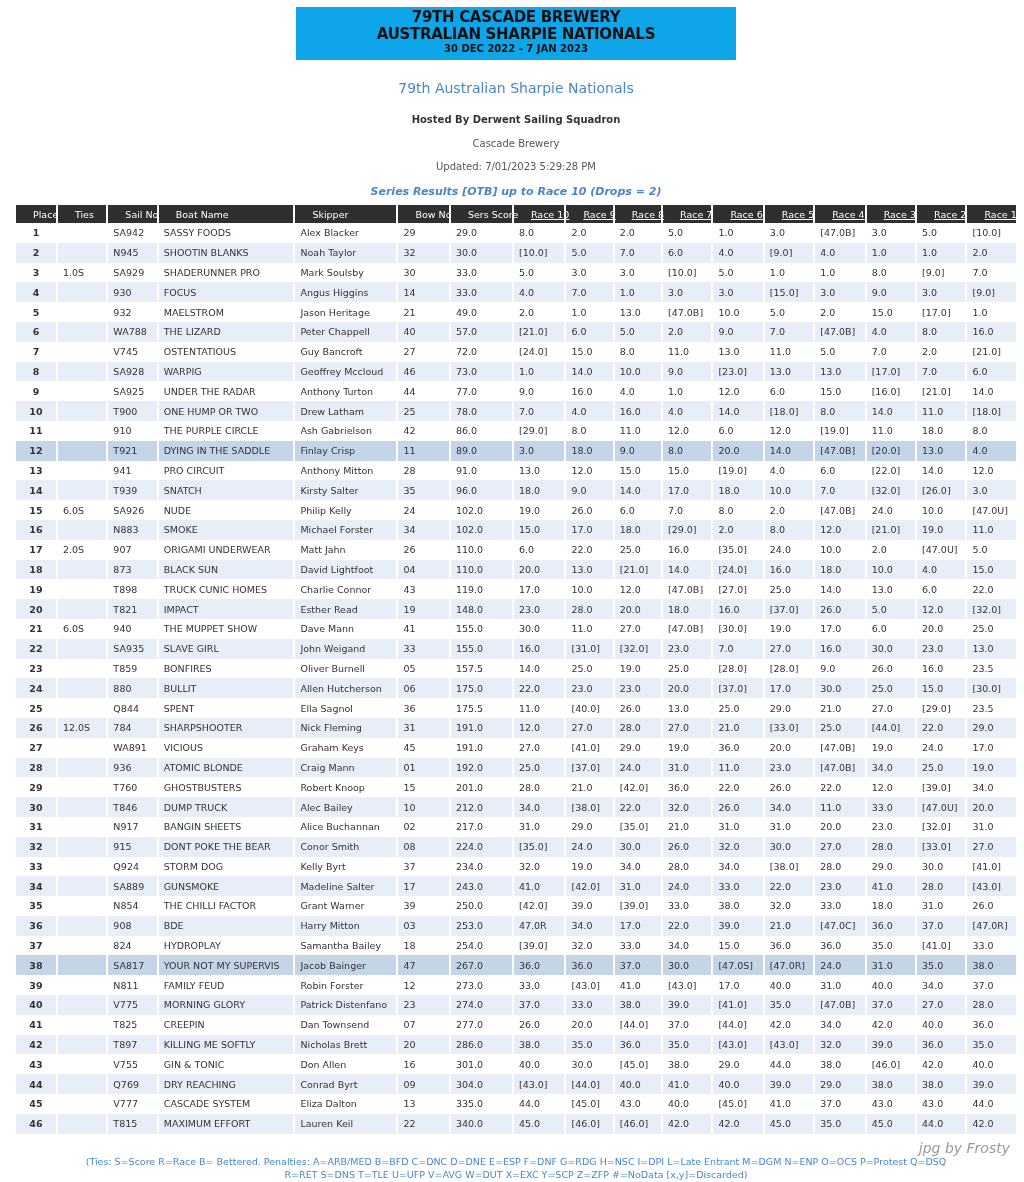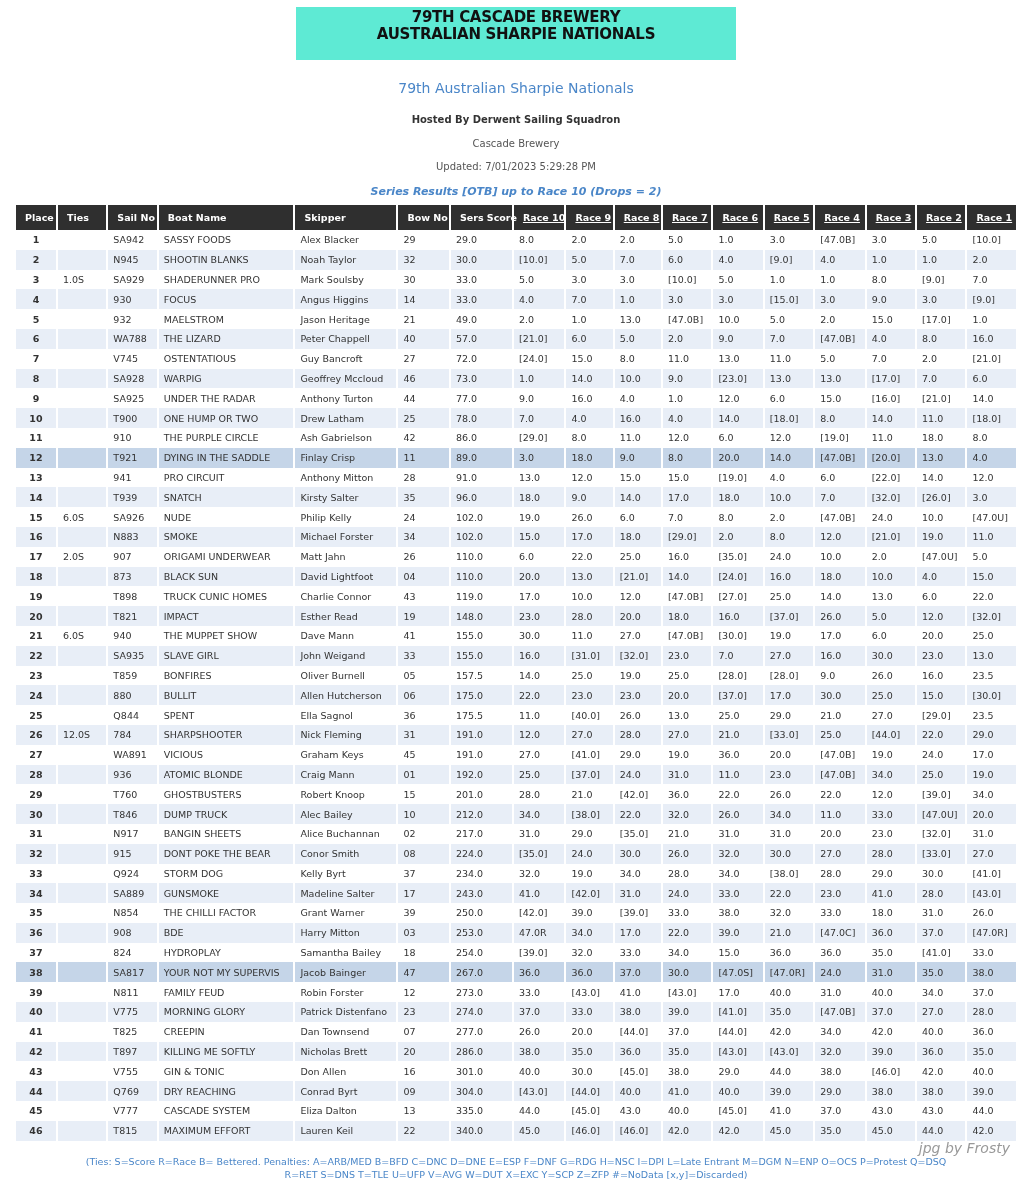--- a/index.html
+++ b/index.html
@@ -1,43 +1,44 @@
 <!DOCTYPE html>
 <html><head>
 <meta charset="utf-8">
 <style>
   html, body { margin: 0; padding: 0; background: #ffffff; }
   body { width: 1024px; height: 1182px; position: relative; font-family: "DejaVu Sans", sans-serif; overflow: hidden; }
-  .banner { position: absolute; left: 296px; top: 7px; width: 440px; height: 53px; background: #5eead4; text-align: center; color: #111; font-family: "DejaVu Sans", sans-serif; font-weight: bold; }
+  .banner { position: absolute; left: 296px; top: 7px; width: 440px; height: 53px; background: #0ea5e9; text-align: center; color: #111; font-family: "DejaVu Sans", sans-serif; font-weight: bold; }
   .banner .l1 { font-size: 15px; line-height: 17px; padding-top: 2px; letter-spacing: -0.3px; }
   .banner .l2 { font-size: 15px; line-height: 17px; letter-spacing: -0.3px; }
   .banner .l3 { font-size: 10px; line-height: 12px; }
   .title { position: absolute; left: 0; width: 1032px; top: 80px; text-align: center; color: #4a86c8; font-size: 14px; }
   .hosted { position: absolute; left: 0; width: 1032px; top: 114px; text-align: center; font-size: 10px; font-weight: bold; color: #333; }
   .sponsor { position: absolute; left: 0; width: 1032px; top: 138px; text-align: center; font-size: 10px; color: #555; }
   .updated { position: absolute; left: 0; width: 1032px; top: 161px; text-align: center; font-size: 10px; color: #555; }
   .series { position: absolute; left: 0; width: 1032px; top: 185px; text-align: center; font-size: 11px; font-style: italic; font-weight: bold; color: #4a86c8; }
   table { position: absolute; left: 14px; top: 205px; width: 1004px; border-collapse: separate; border-spacing: 2px 0; font-size: 9.5px; color: #333; table-layout: fixed; }
-  th { background: #2f2f2f; color: #fff; font-weight: bold; height: 25px; text-align: left; padding: 0 9px; white-space: nowrap; }
+  th { background: #2f2f2f; color: #fff; font-weight: normal; height: 18px; text-align: left; padding: 0 17px; white-space: nowrap; }
   th.center { text-align: center; }
   th a { color: #fff; text-decoration: underline; }
   td { height: 19.8px; padding: 0 5px; white-space: nowrap; overflow: hidden; }
   td.place { text-align: center; font-weight: bold; }
   tr.odd td { background: #ffffff; }
   tr.even td { background: #e8eef7; }
   tr.hl td { background: #c5d5e8; }
   .legend { position: absolute; left: 0; width: 1032px; top: 1155px; text-align: center; font-size: 9.5px; color: #4a86c8; line-height: 13px; }
   .credit { position: absolute; right: 14px; top: 1140px; font-size: 14px; font-style: italic; color: #999; text-align: right; }
 </style>
 </head>
 <body>
 
 <div class="banner">
   <div class="l1">79TH CASCADE BREWERY</div>
   <div class="l2">AUSTRALIAN SHARPIE NATIONALS</div>
+  <div class="l3">30 DEC 2022 - 7 JAN 2023</div>
 </div>
 
 <div class="title">79th Australian Sharpie Nationals</div>
 <div class="hosted">Hosted By Derwent Sailing Squadron</div>
 <div class="sponsor">Cascade Brewery</div>
 <div class="updated">Updated:  7/01/2023  5:29:28 PM</div>
 <div class="series">Series Results [OTB] up to Race 10 (Drops = 2)</div>
 
 <table>
   <colgroup>

